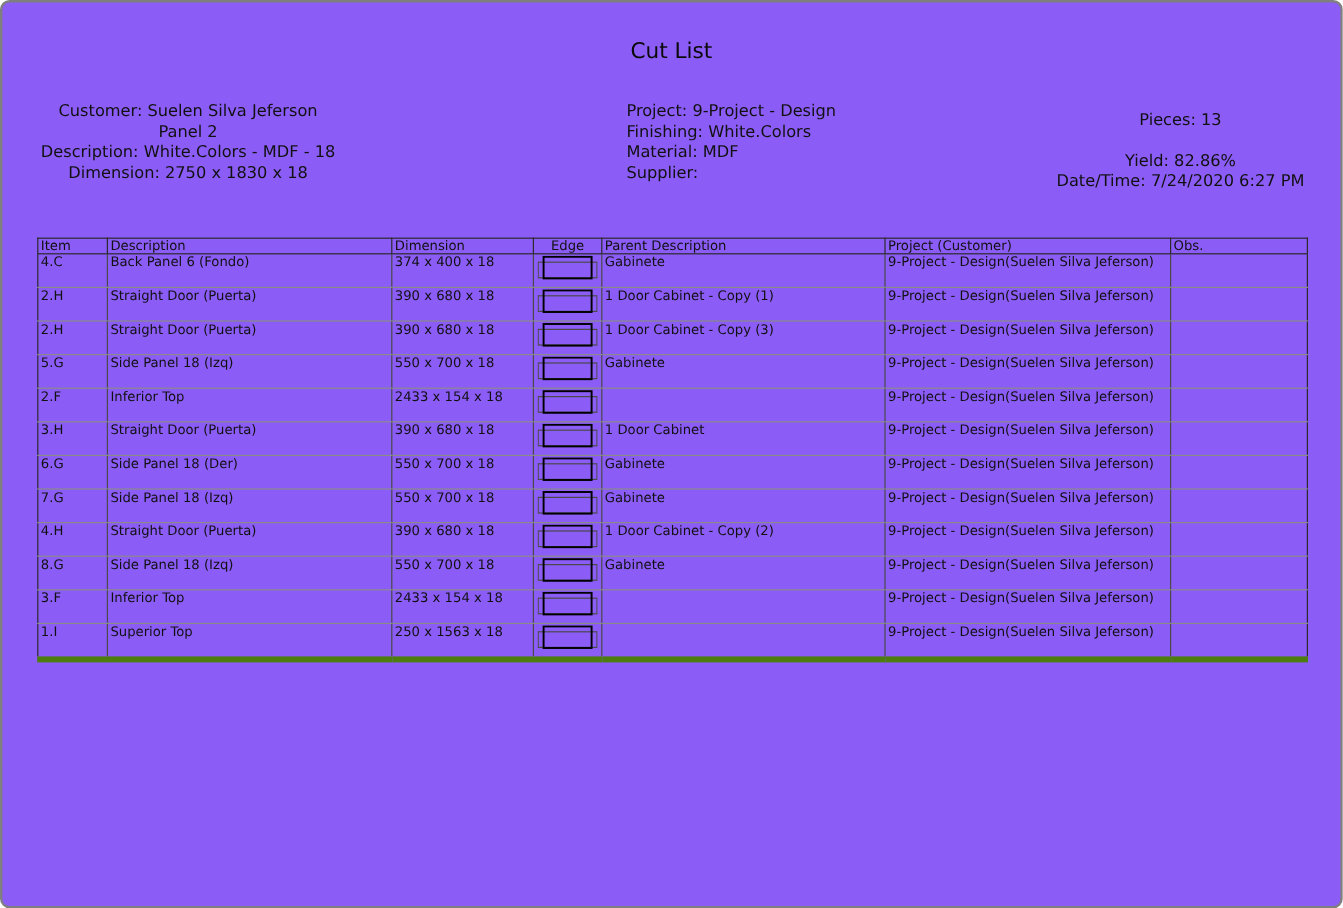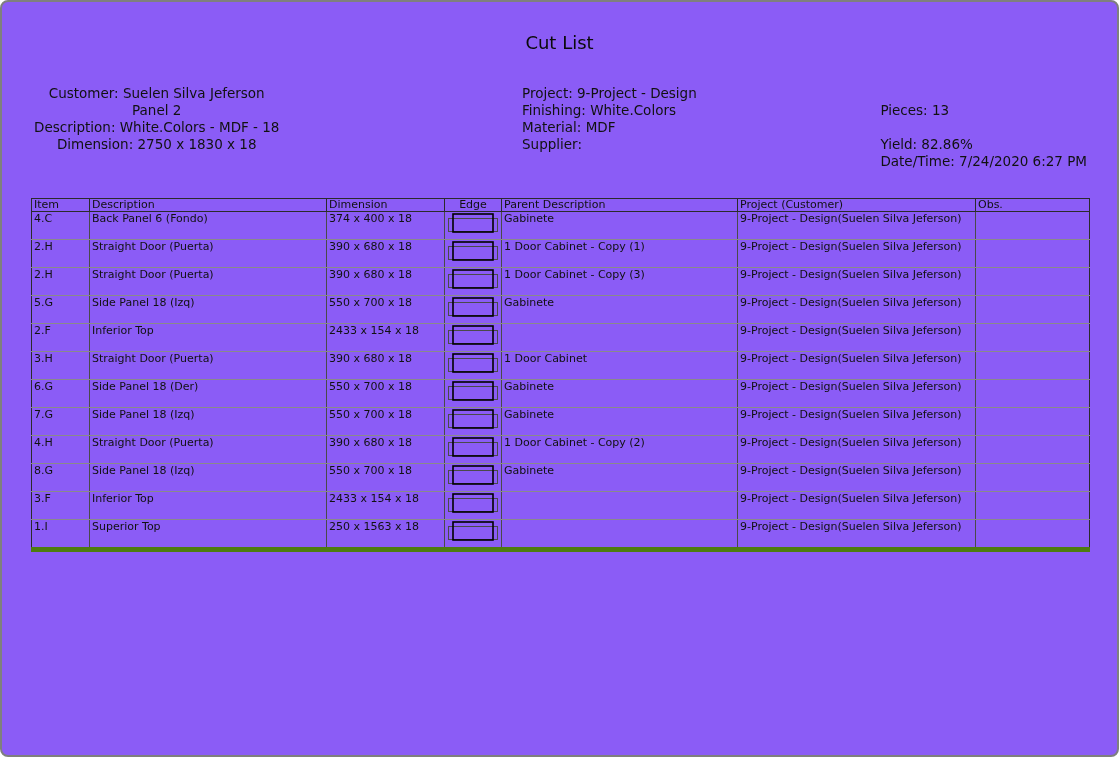--- a/index.html
+++ b/index.html
@@ -24,21 +24,21 @@
     top: 30px; left: 0;
     width: 100%;
     text-align: center;
     font-size: 18px;
     font-weight: normal;
     color: #0a0a0a;
   }
   .info-line { font-size: 13.5px; line-height: 17px; white-space: nowrap; }
   .info-left  { position: absolute; left: 32px;  top: 83px; text-align: center; }
   .info-mid   { position: absolute; left: 496px; top: 83px; margin-left: 24px; }
-  .info-right { position: absolute; right: 30px; top: 83px; text-align: left; }
+  .info-right { position: absolute; right: 30px; top: 73px; text-align: center; }
   .info-right .spacer { height: 17px; }
 
   .cutlist {
     position: absolute;
     left: 29px; top: 196px;
     width: 1058px;
     border-collapse: collapse;
     table-layout: fixed;
     font-size: 11px;
   }

